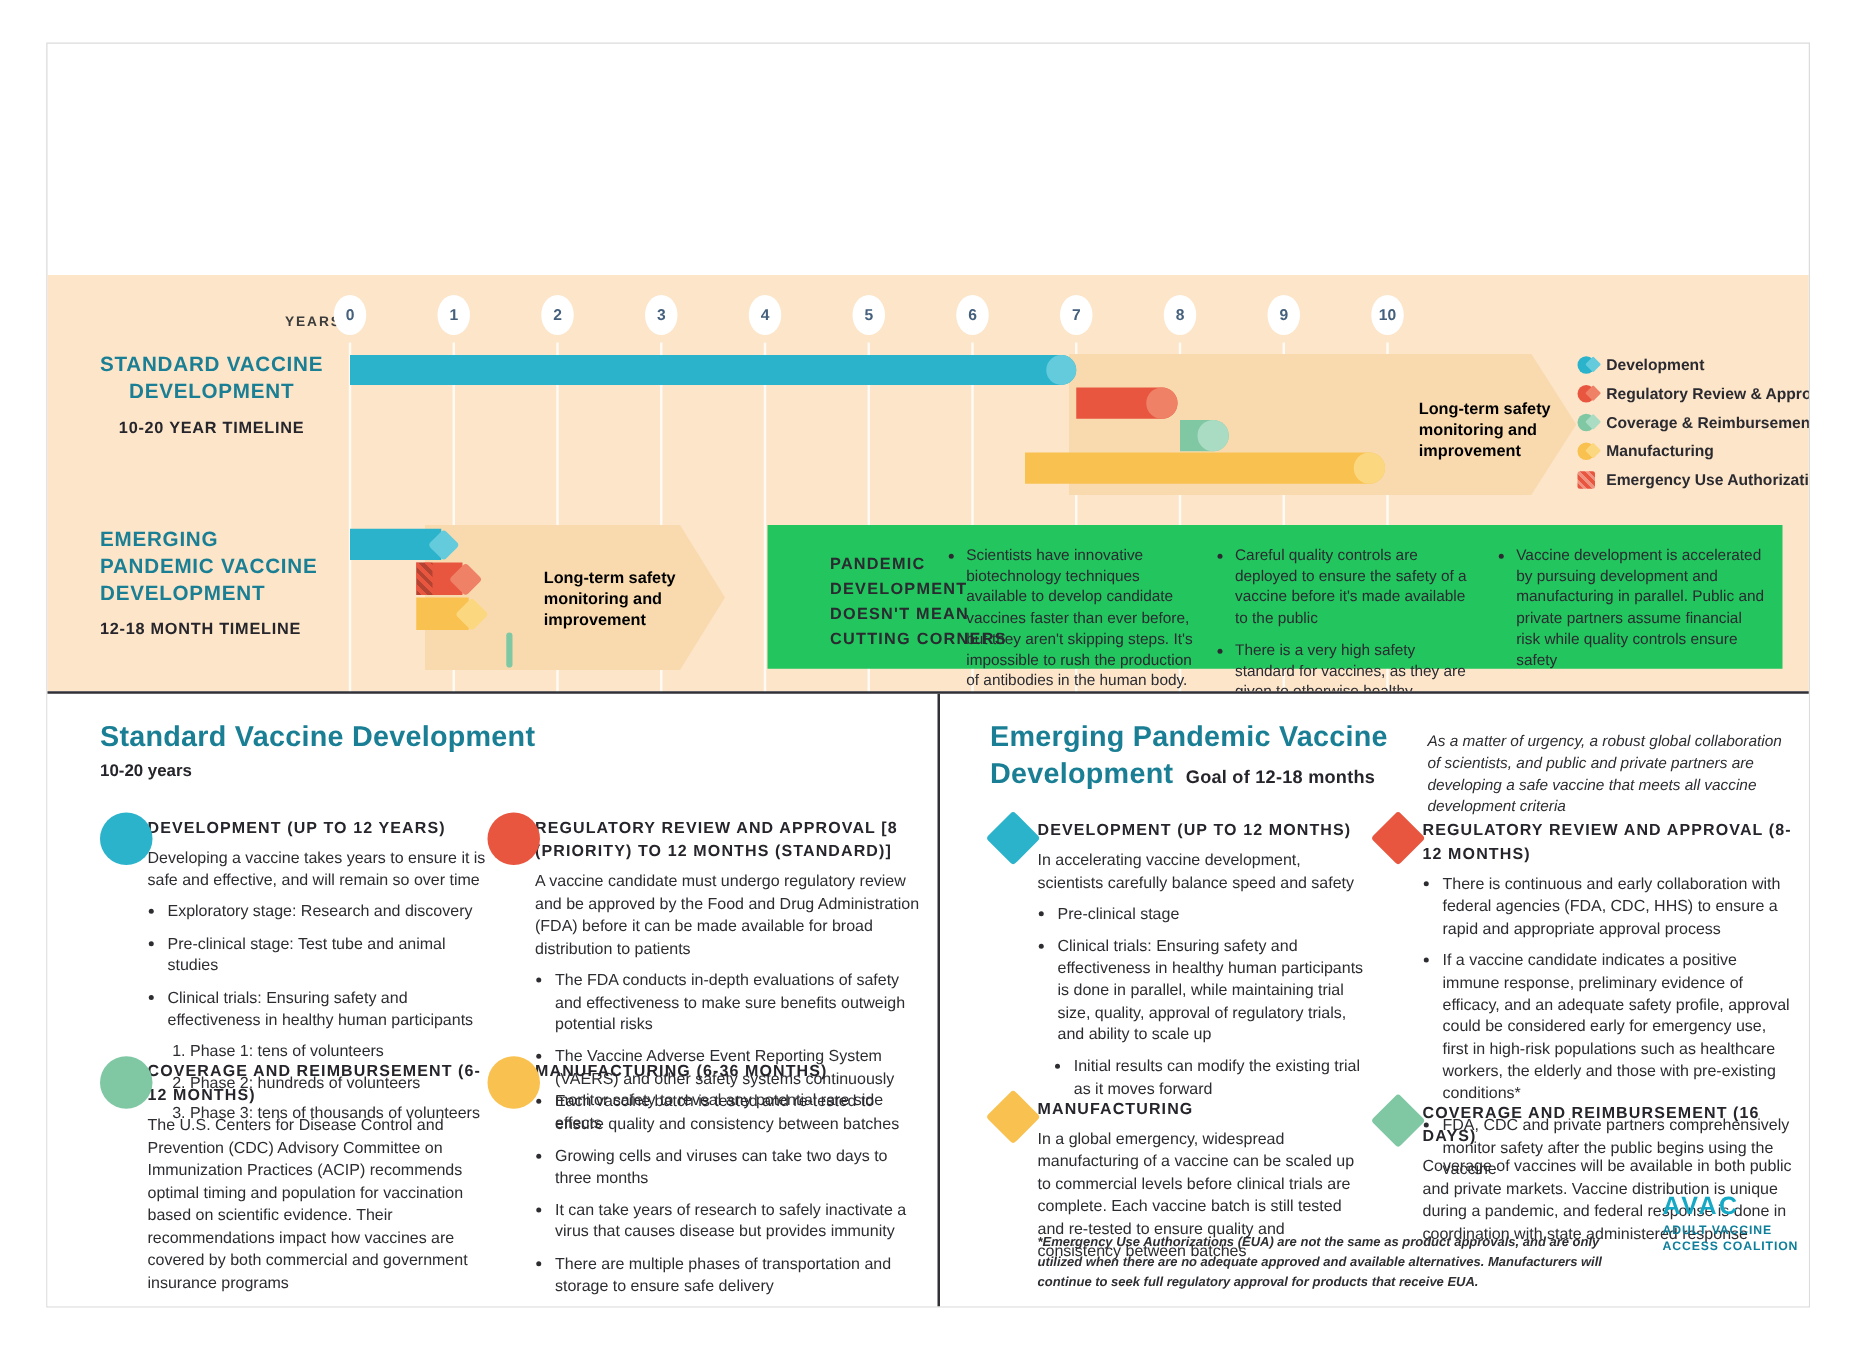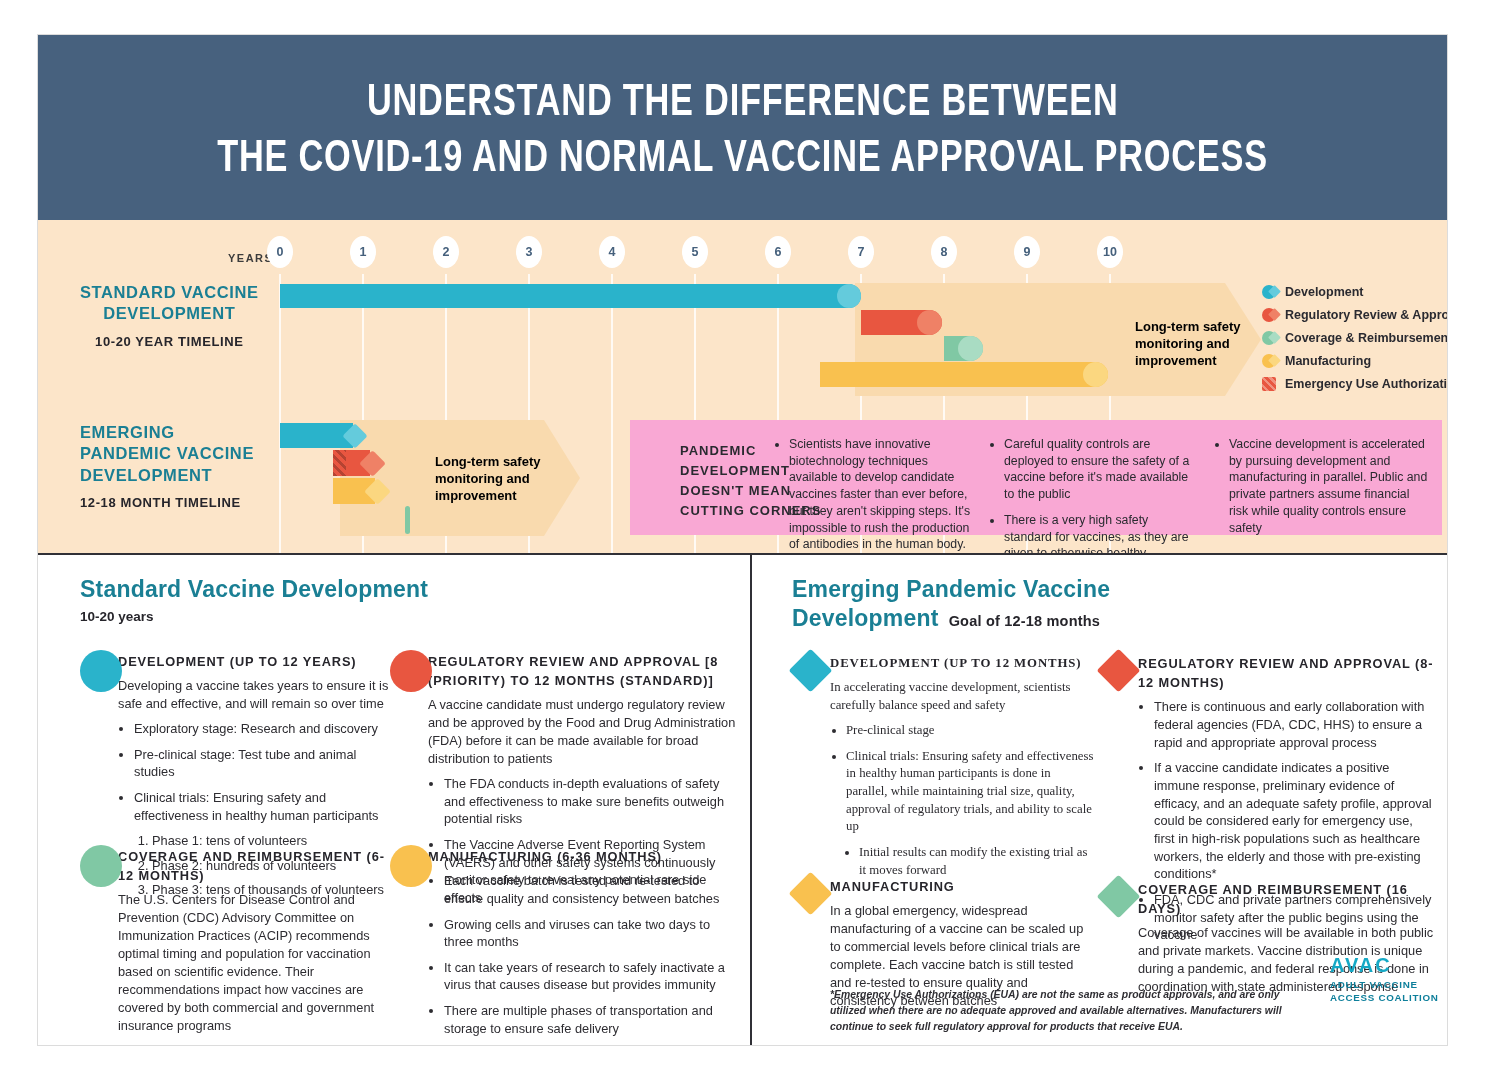--- a/index.html
+++ b/index.html
@@ -45,22 +45,22 @@
   .legend-row { display:flex; align-items:center; height:23px; }
   .legend-icon { position:relative; width:14px; height:14px; margin-right:9px; flex:none; }
   .legend-gem { border-radius:50%; background:var(--c); }
   .legend-gem::after { content:""; position:absolute; width:9px; height:9px; right:-3px;
     top:2.5px; transform:rotate(45deg); background:var(--cl); border-radius:1px; }
   .legend-striped { border-radius:2px;
     background:repeating-linear-gradient(45deg,#E85640 0 3px,#F09280 3px 5.5px); }
   .legend-label { font-size:12.5px; font-weight:bold; color:#2A2A30; white-space:nowrap; }
 
   
-  .callout { position:absolute; left:592px; top:200px; width:812px; height:115px;
-    background:#f9a8d4; z-index:4; }
+  .callout { position:absolute; left:576px; top:200px; width:812px; height:115px;
+    background:#22c55e; z-index:4; }
   .callout-title { position:absolute; left:50px; top:21px; }
   .callout-title div { font-size:13px; font-weight:bold; letter-spacing:1px;
     color:#2A2A30; line-height:1.55; }
   .callout-col { position:absolute; top:16px; }
   .callout-col ul { list-style:disc; padding-left:14px; }
   .callout-col li { font-size:12.3px; line-height:1.36; color:#2A2A30; margin-bottom:9px; }
 
   
   .bottom { position:absolute; left:0; top:518px; width:1409px; height:492px;
     background:#fff; border-top:2px solid #303036; }
@@ -96,24 +96,20 @@
   .logo-acronym { font-size:20px; font-weight:bold; color:#15A9C6; letter-spacing:2px;
     line-height:1; }
   .logo-name { font-size:9.8px; font-weight:bold; color:#0E7F9B; letter-spacing:0.7px;
     line-height:1.35; margin-top:3px; }
 </style>
 </head>
 <body>
 
 <div class="card">
 
-  <div class="header">
-    <div class="tline">UNDERSTAND THE DIFFERENCE BETWEEN</div>
-    <div class="tline">THE COVID-19 AND NORMAL VACCINE APPROVAL PROCESS</div>
-  </div>
 
   <div class="band">
     <div class="years-label">YEARS</div>
     <div>
         <div class="gridline" style="left: 241px;"></div>
         <div class="year" style="left: 229px;">0</div>
         <div class="gridline" style="left: 324px;"></div>
         <div class="year" style="left: 312px;">1</div>
         <div class="gridline" style="left: 407px;"></div>
         <div class="year" style="left: 395px;">2</div>
@@ -293,22 +289,23 @@
             </div>
           </div>
         </div>
     </div>
 
     <div class="pane pane-right">
       <div class="sec-heading" style="left:40px; top:20px;">
         <span>Emerging Pandemic Vaccine</span><br>
         <span>Development</span><span class="goal">Goal of 12-18 months</span>
       </div>
-      <div>
-          <div class="item" style="left: 40px; top: 99px; width: 302px; font-family: Liberation Serif, serif;">
+      <div class="note">As a matter of urgency, a robust global collaboration of scientists, and public and private partners are developing a safe vaccine that meets all vaccine development criteria</div>
+      <div>
+          <div class="item" style="left: 40px; top: 99px; width: 302px;">
             <span class="icon-diamond" style="background: rgb(42, 179, 203);"></span>
             <div class="item-content">
               <div class="item-title">DEVELOPMENT (UP TO 12 MONTHS)</div>
               <div class="item-para">In accelerating vaccine development, scientists carefully balance speed and safety</div>
               <ul>
                 <li>Pre-clinical stage</li>
                 <li>Clinical trials: Ensuring safety and effectiveness in healthy human participants is done in parallel, while maintaining trial size, quality, approval of regulatory trials, and ability to scale up<ul>
                     <li>Initial results can modify the existing trial as it moves forward</li>
                   </ul></li>
               </ul>

